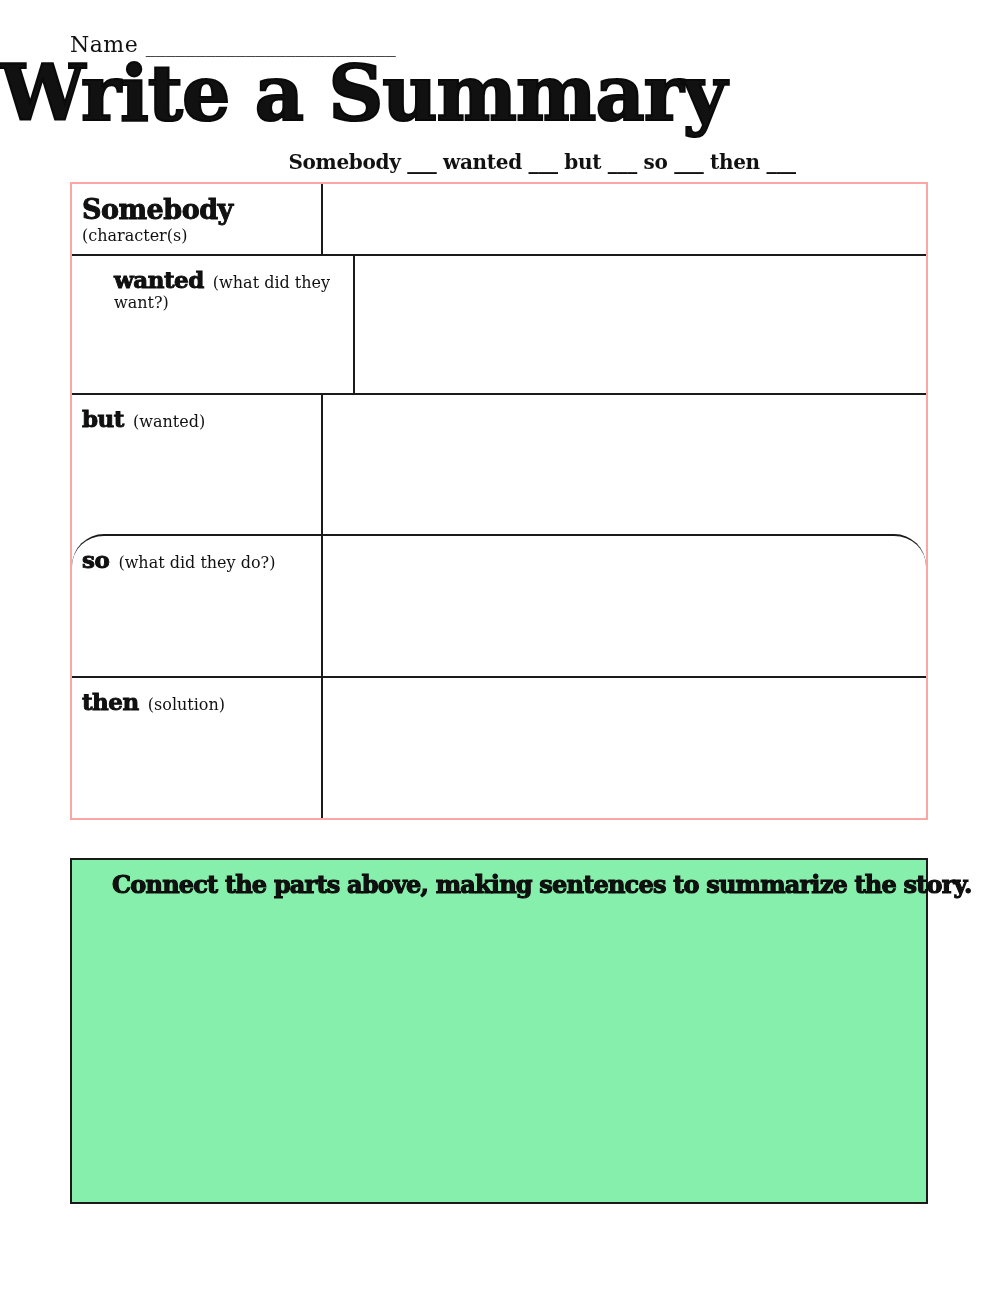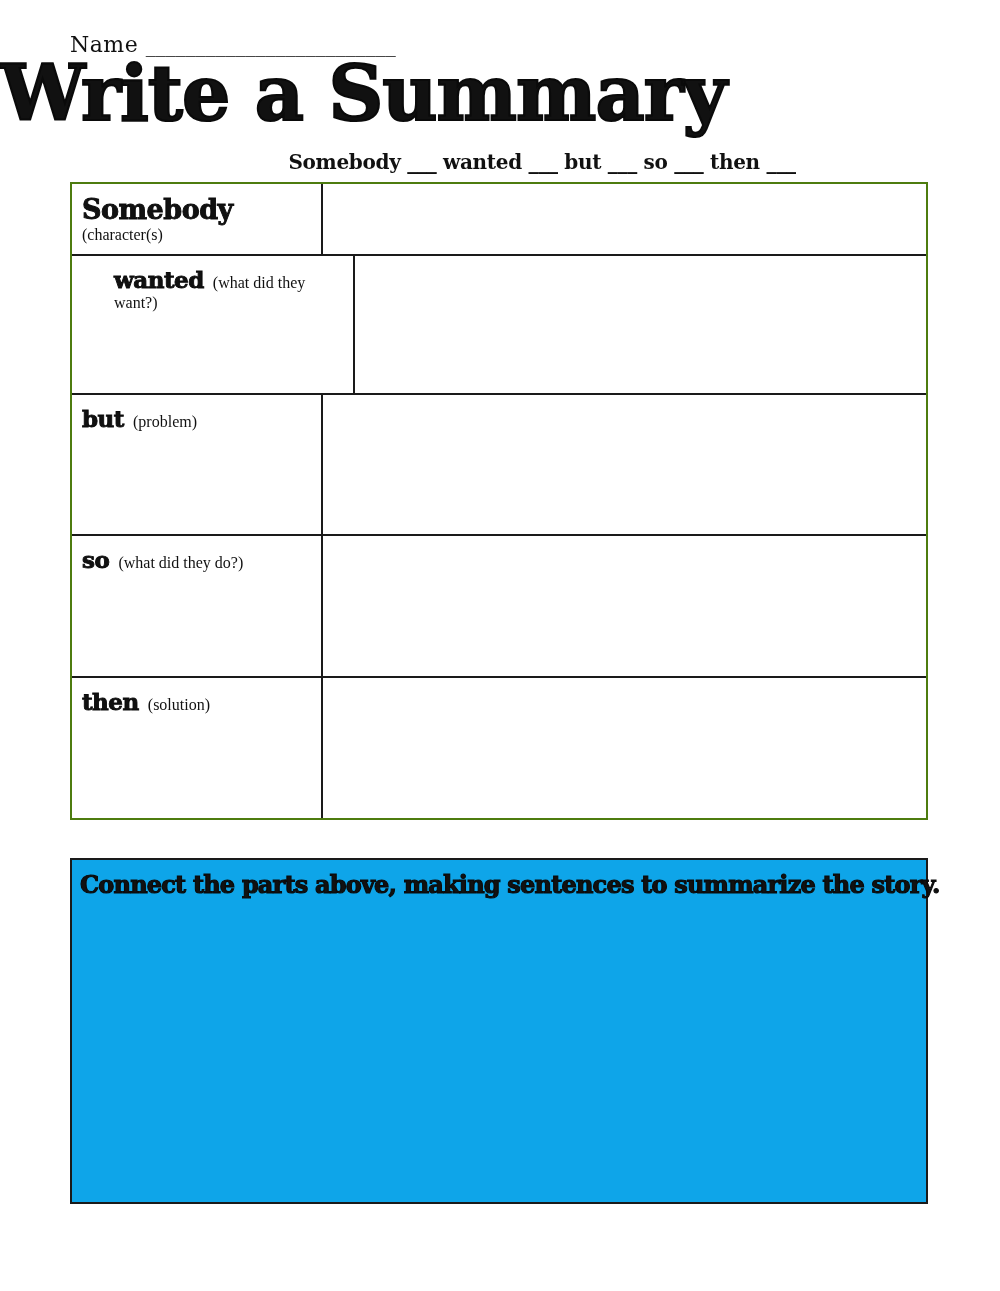--- a/index.html
+++ b/index.html
@@ -54,67 +54,67 @@
     letter-spacing: -0.3px;
     margin-left: 42px;
   }
 
   
   .w-table {
     position: absolute;
     top: 182px;
     left: 70px;
     width: 858px;
-    border: 2px solid #4d7c0f;
+    border: 2px solid #fca5a5;
     background: #ffffff;
   }
   .t-row { display: flex; }
   .t-row + .t-row { border-top: 2px solid #1a1a1a; }
   .t-label {
     width: 251px;
     border-right: 2px solid #1a1a1a;
     padding: 10px 8px 0 10px;
   }
   .t-answer { flex: 1; }
   .r1 { height: 70px; }
   .r2 { height: 139px; padding-left: 32px; }
   .r3 { height: 141px; }
-  .r4 { height: 142px; }
+  .r4 { height: 142px; border-radius: 32px; }
   .r5 { height: 142px; }
   .lbl {
     font-weight: bold;
     font-size: 23px;
     letter-spacing: -0.5px;
     -webkit-text-stroke: 0.9px #0a0a0a;
   }
   .r1 .lbl {
     display: block;
     font-size: 27px;
     line-height: 1.0;
     margin-top: 2px;
   }
   .note {
     font-size: 16px;
     font-weight: normal;
     letter-spacing: 0px;
-    font-family: Liberation Serif, serif;
   }
   .r1 .note { display: block; margin-top: 3px; }
   .t-row .note { margin-left: 4px; }
   .r1 .note { margin-left: 0; }
 
   
   .summary-box {
     position: absolute;
     top: 858px;
     left: 70px;
     width: 858px;
     height: 346px;
     border: 2px solid #1a1a1a;
-    background: #0ea5e9;
+    background: #86efac;
+    padding-left: 32px;
   }
   .summary-heading {
     padding: 10px 6px 0 8px;
     font-size: 24px;
     font-weight: bold;
     letter-spacing: -0.8px;
     -webkit-text-stroke: 1.1px #0a0a0a;
     white-space: nowrap;
   }
   .summary-write-area {
@@ -150,21 +150,21 @@
       <div class="t-label">
         <span class="lbl">wanted</span>
         <span class="note">(what did they want?)</span>
       </div>
       <div class="t-answer"></div>
     </div>
 
     <div class="t-row r3">
       <div class="t-label">
         <span class="lbl">but</span>
-        <span class="note">(problem)</span>
+        <span class="note">(wanted)</span>
       </div>
       <div class="t-answer"></div>
     </div>
 
     <div class="t-row r4">
       <div class="t-label">
         <span class="lbl">so</span>
         <span class="note">(what did they do?)</span>
       </div>
       <div class="t-answer"></div>

